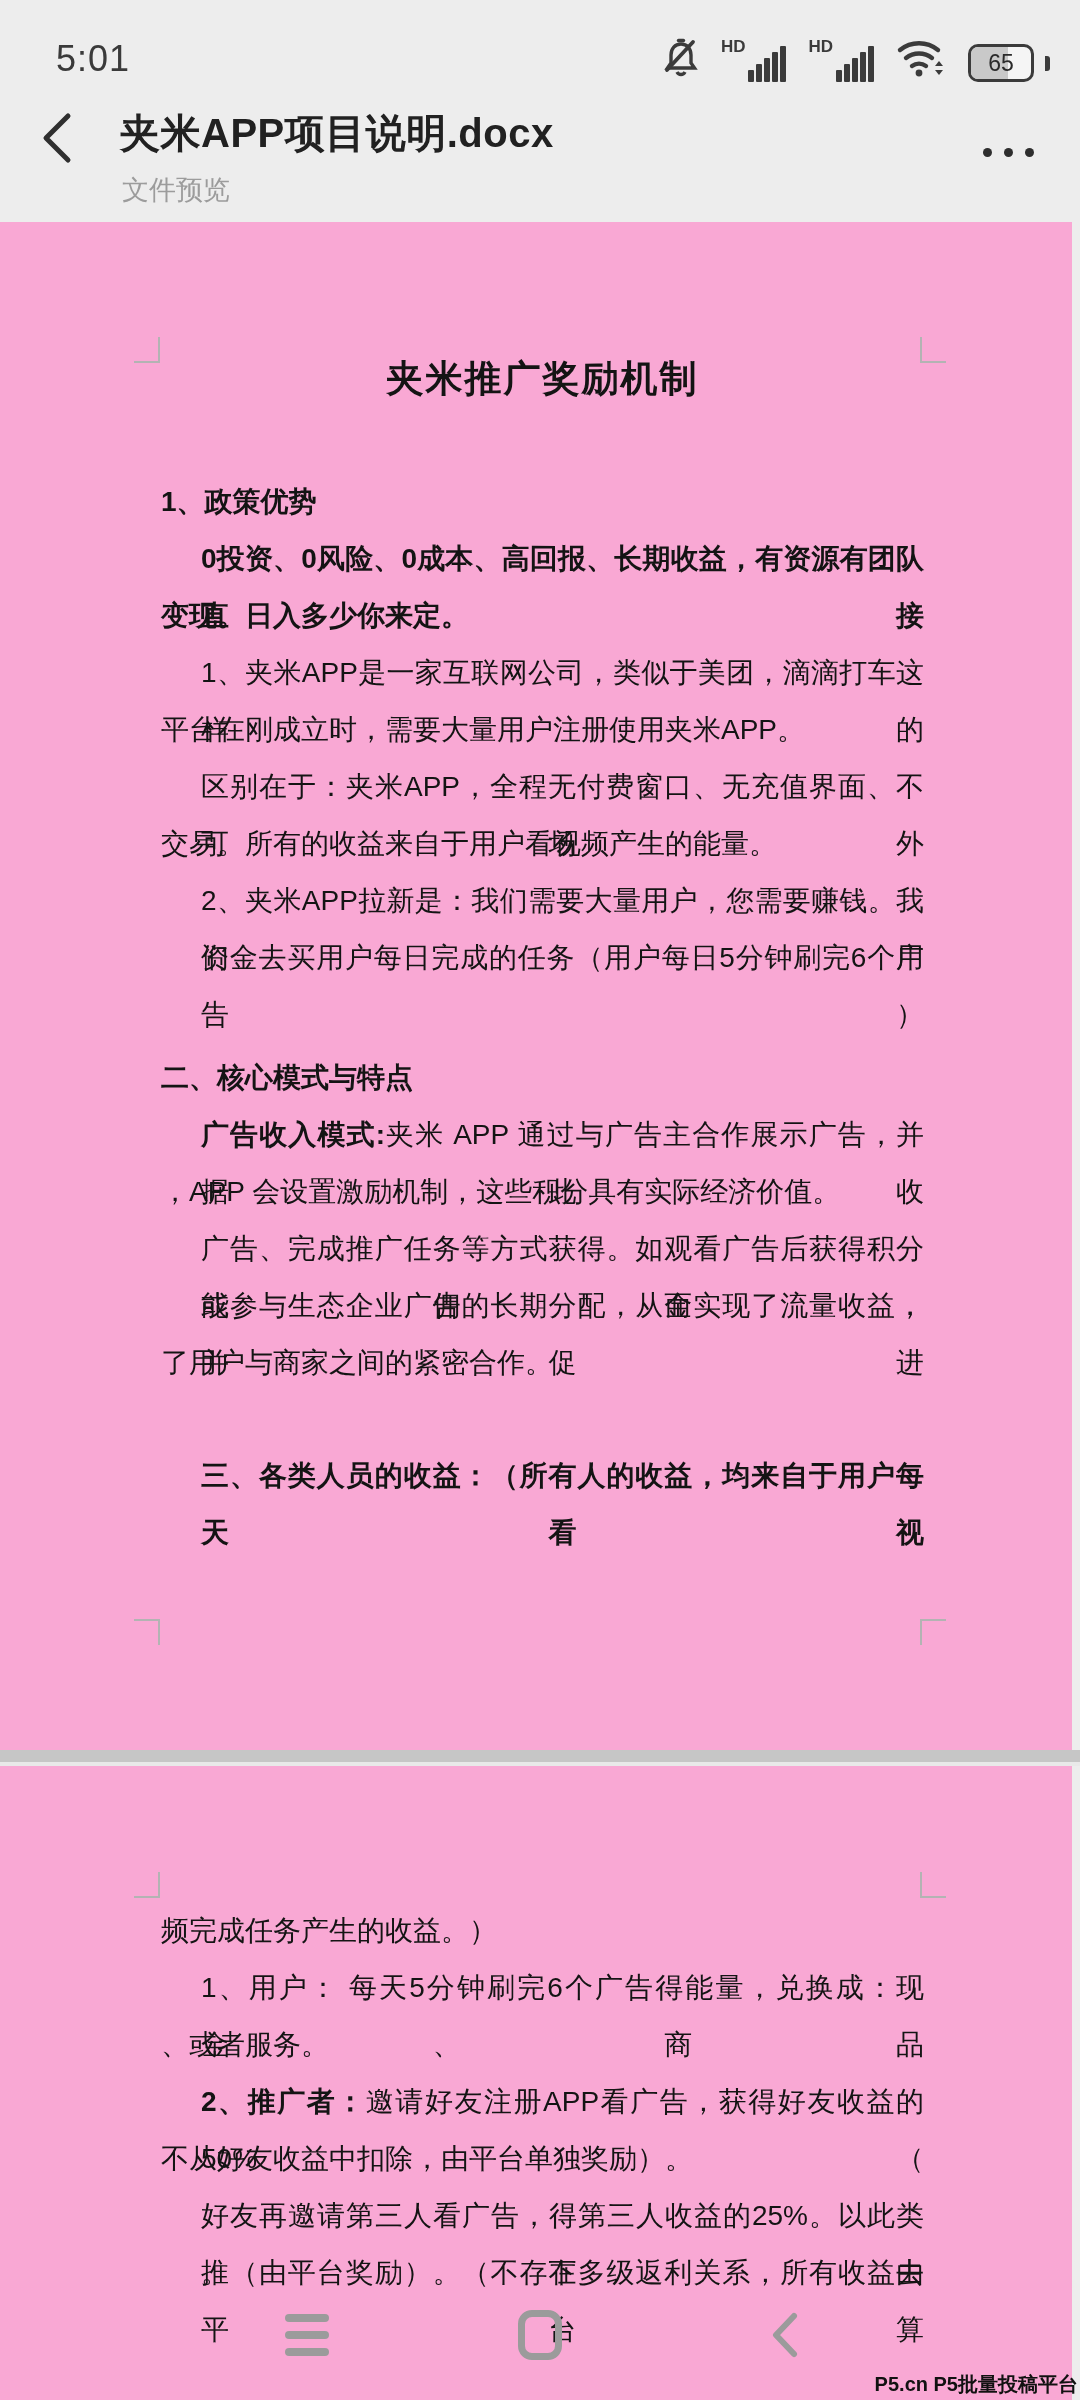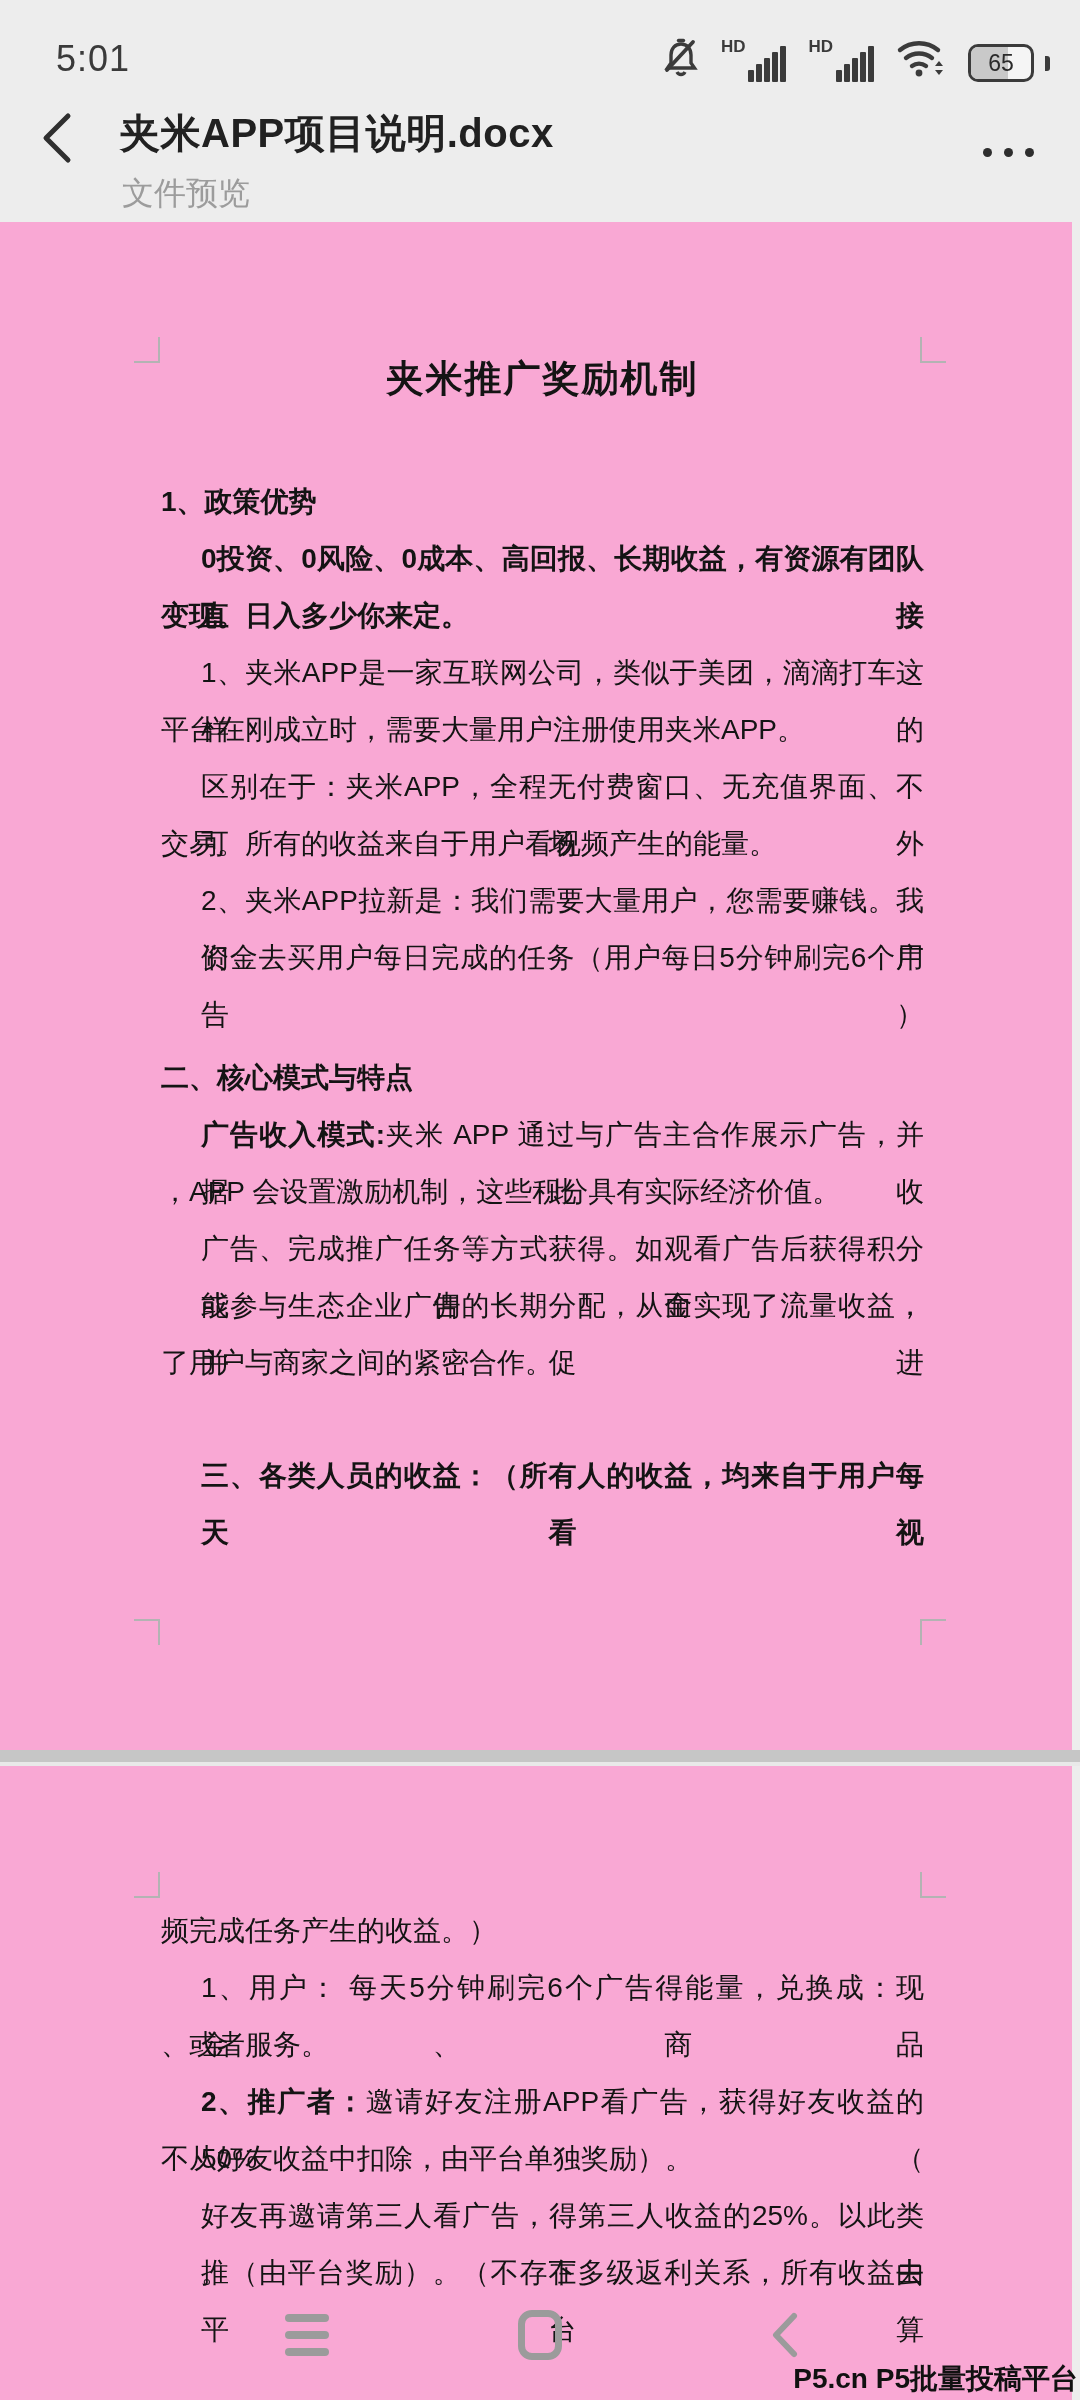--- a/index.html
+++ b/index.html
@@ -16,21 +16,21 @@
   .sig{display:flex;align-items:flex-start;gap:3px;}
   .sig .hd{font-size:17px;font-weight:700;line-height:17px;color:#3b3b3b;}
   .bars{display:flex;align-items:flex-end;gap:2px;height:38px;margin-top:6px;}
   .bars i{display:block;width:6px;background:#3b3b3b;border-radius:1px;}
   .batt{position:relative;width:66px;height:38px;border:3px solid #3b3b3b;border-radius:10px;box-sizing:border-box;background:#f5f5f5;overflow:hidden;}
   .batt .fill{position:absolute;left:0;top:0;bottom:0;width:62%;background:#c9c9c9;}
   .batt .pct{position:absolute;inset:0;display:flex;align-items:center;justify-content:center;font-size:23px;color:#2a2a2a;}
   .battnub{width:5px;height:15px;background:#3b3b3b;border-radius:0 3px 3px 0;margin-left:-11px;margin-bottom:11px;}
   .backbtn{position:absolute;left:26px;top:108px;width:44px;height:60px;}
   .apptitle{position:absolute;left:110px;top:106px;font-size:40px;font-weight:600;color:#212121;letter-spacing:0.5px;}
-  .appsub{position:absolute;left:112px;top:172px;font-size:32px;color:#9c9c9c;text-align:right;}
+  .appsub{position:absolute;left:112px;top:172px;font-size:27px;color:#9c9c9c;text-align:right;}
   .morebtn{position:absolute;right:56px;top:148px;display:flex;gap:12px;}
   .morebtn b{width:9px;height:9px;border-radius:50%;background:#2e2e2e;}
   
   .page{position:absolute;left:0;width:1072px;background:#f9a8d4;}
   .page1{top:222px;height:1528px;}
   .pagegap{position:absolute;left:0;top:1750px;width:1080px;height:16px;background:#c6c6c6;border-bottom:4px solid #e9e9e9;box-sizing:border-box;}
   .page2{top:1766px;height:634px;text-decoration:underline;}
   .cmark{position:absolute;width:26px;height:26px;box-sizing:border-box;border:0 solid #b3b3b3;}
   .tl{border-right-width:2px;border-bottom-width:2px;}
   .tr{border-left-width:2px;border-bottom-width:2px;}
@@ -42,21 +42,21 @@
   .line{font-size:28px;line-height:57px;height:57px;white-space:nowrap;letter-spacing:0px;}
   .line .b{font-weight:700;}
   .line.title{font-size:37px;font-weight:700;text-align:center;letter-spacing:2px;}
   .line.j{text-align:justify;text-align-last:justify;text-justify:inter-character;white-space:normal;margin-left:40px;}
   
   .navbar{position:absolute;left:0;top:2290px;width:1080px;height:90px;}
   .navbtn{position:absolute;top:0;width:90px;height:90px;display:flex;align-items:center;justify-content:center;}
   .menuicon{display:flex;flex-direction:column;gap:9px;}
   .menuicon i{width:44px;height:8px;border-radius:4px;background:#9b9b9b;}
   .homeicon{width:44px;height:50px;border:7px solid #9b9b9b;border-radius:14px;box-sizing:border-box;}
-  .watermark{position:absolute;right:2px;bottom:2px;font-size:28px;font-weight:700;color:#111;letter-spacing:0px;}
+  .watermark{position:absolute;right:2px;bottom:2px;font-size:20px;font-weight:700;color:#111;letter-spacing:0px;}
 </style>
 </head>
 <body>
 
 <div class="topzone">
 
   <div class="time">5:01</div>
 
   <div class="statusicons">
     <span>

